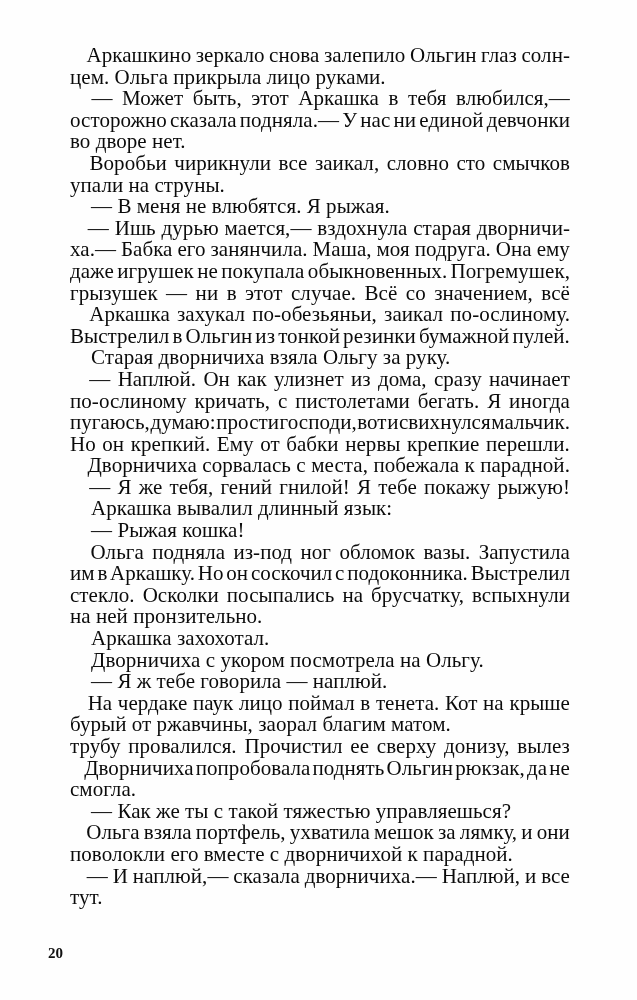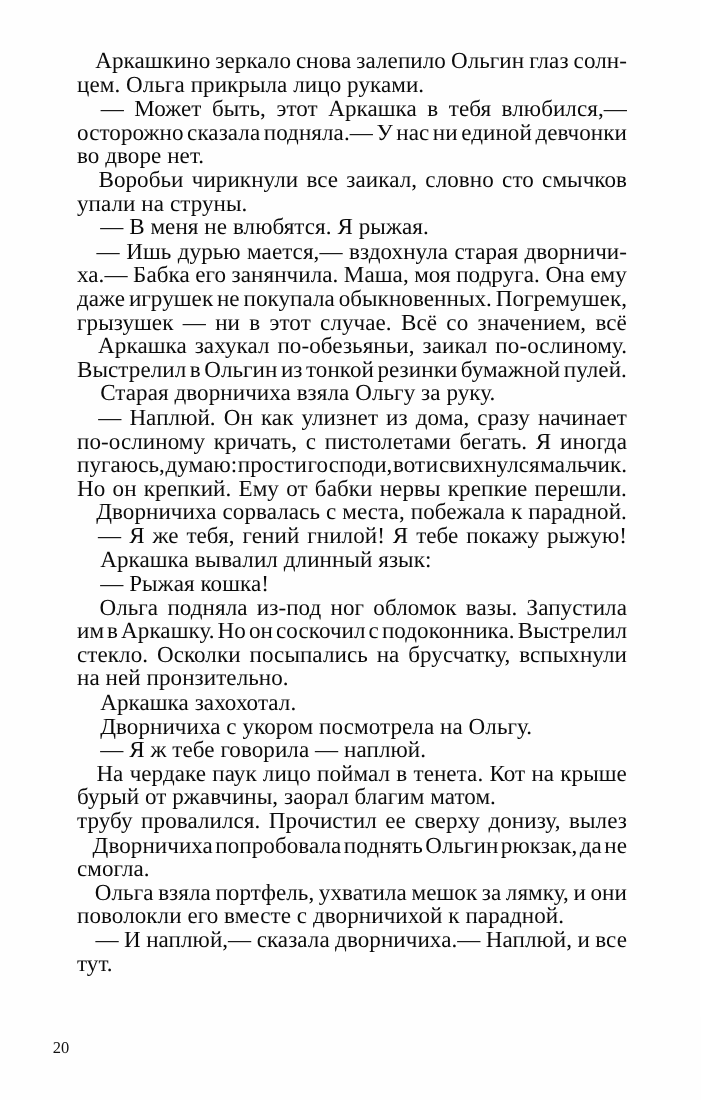--- a/index.html
+++ b/index.html
@@ -47,20 +47,21 @@
     text-indent: 0;
   }
   .folio {
     position: absolute;
     left: 48px;
     top: 944px;
     font-size: 15px;
     line-height: 18px;
     color: #111111;
     font-family: "Liberation Serif", "DejaVu Serif", serif;
+    font-weight: bold;
   }
 </style>
 </head>
 <body>
 
 <div class="page">
 
   <div class="text-block" id="text-body">
       <div class="line indent just">
         <span style="display: inline-block; width: 12px;"></span>
@@ -294,20 +295,21 @@
         <span style="display: inline-block; width: 12px;"></span>
         <span>Дворничиха</span>
         <span>попробовала</span>
         <span>поднять</span>
         <span>Ольгин</span>
         <span>рюкзак,</span>
         <span>да</span>
         <span>не</span>
       </div>
       <div class="line">смогла.</div>
+      <div class="line indent"> — Как же ты с такой тяжестью управляешься?</div>
       <div class="line indent just">
         <span style="display: inline-block; width: 12px;"></span>
         <span>Ольга</span>
         <span>взяла</span>
         <span>портфель,</span>
         <span>ухватила</span>
         <span>мешок</span>
         <span>за</span>
         <span>лямку,</span>
         <span>и</span>

